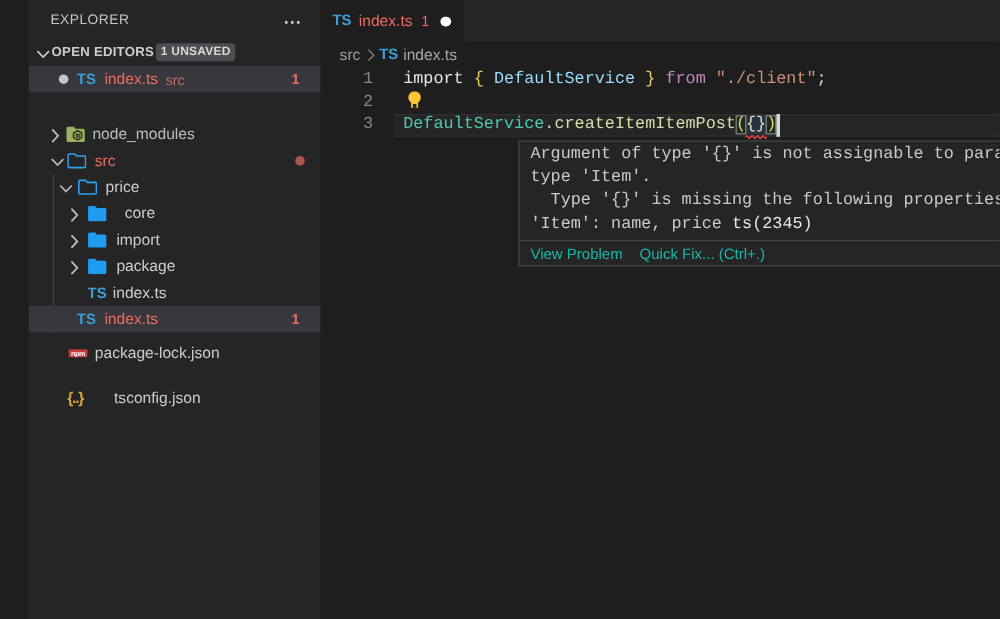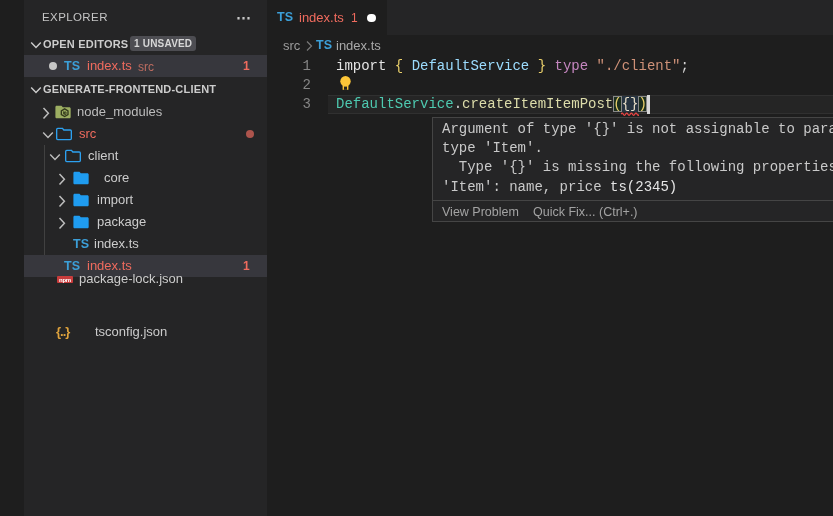--- a/index.html
+++ b/index.html
@@ -30,21 +30,21 @@
   .hovhl { background:#263340; color:#e6ddc6; }
   .gold { color:#e9cf6a; }
   
   #tip { left:408px; top:117px; width:450px; height:105px; background:#252526;
          border:1px solid #454545; }
   #tipbody { position:absolute; left:0; top:0; right:0; padding:2px 0 0 9px; }
   .tl { line-height:19.2px; color:#c9c9c9; white-space:pre;
         font-family:"Liberation Mono", monospace; font-size:14px; }
   #tipact { position:absolute; left:0; right:0; top:82px; height:22px;
             border-top:1px solid #454545; }
-  #tipact span { position:absolute; top:4px; font-size:12.5px; color:#a3a3a3; }
+  #tipact span { position:absolute; top:4px; font-size:12.5px; color:#14b8a6; }
 </style>
 </head>
 <body>
 <div id="stage">
 
   <div id="sidebar" class="abs">
     <div class="row" style="top:6px;">
       <span style="left:18px; top:5px; font-size:11.5px; color:#c5c5c5; letter-spacing:.4px;">EXPLORER</span>
       <span style="left:212px; top:3px; font-size:15px; font-weight:bold; color:#c8c8c8; letter-spacing:.5px;">⋯</span>
     </div>
@@ -57,26 +57,20 @@
       <span style="left:106px; top:3px; background:#4d4d52; color:#d7d7d7; font-size:10px; font-weight:bold; padding:1.5px 4px 2px; border-radius:3px; letter-spacing:.2px;">1 UNSAVED</span>
     </div>
     <div class="row" style="top:55px; background:#37373d;">
       <span style="left:25px; top:7px; width:8px; height:8px; border-radius:50%; background:#c5c5c5;"></span>
       <span class="tsico" style="left:40px;">TS</span>
       <span class="lbl salmon" style="left:63px;">index.ts</span>
       <span style="left:114px; top:4.5px; font-size:12px; color:#bc6c60;">src</span>
       <span class="badge1" style="left:219px;">1</span>
     </div>
 
-    <div class="row" style="top:78px;">
-      <svg class="chev" style="left:4px;" width="16" height="16" viewBox="0 0 16 16">
-          <path d="M3.2 5.6 L8 10.6 L12.8 5.6" stroke="#cccccc" stroke-width="1.4" fill="none"></path>
-        </svg>
-      <span class="sechdr" style="left:19px;">GENERATE-FRONTEND-CLIENT</span>
-    </div>
 
     <div class="abs" style="left:20px; top:145px; width:1px; height:132px; background:#414141;"></div>
 
     <div class="row" style="top:101px;">
       <svg class="chev" style="left:13.5px;" width="16" height="16" viewBox="0 0 16 16">
           <path d="M5.5 2.9 L10.4 8.2 L5.5 13.5" stroke="#bdbdbd" stroke-width="1.5" fill="none"></path>
         </svg>
       <svg class="fold" style="left:31px;" width="16" height="14" viewBox="0 0 24 21">
         <path d="M9.7 1H2.5C1.4 1 .6 1.9.6 3v15c0 1.1.9 2 2 2h18.9c1.1 0 2-.9 2-2V5.5c0-1.1-.9-2-2-2h-9.8L9.7 1z" fill="#9cae62"></path>
         <path d="M14.5 5.8l5 2.9v5.8l-5 2.9-5-2.9V8.7z" fill="none" stroke="#32391c" stroke-width="2"></path>
@@ -96,21 +90,21 @@
       <span style="left:221.5px; top:6.8px; width:8.6px; height:8.6px; border-radius:50%; background:#ad544c;"></span>
     </div>
 
     <div class="row" style="top:145px;">
       <svg class="chev" style="left:23px;" width="16" height="16" viewBox="0 0 16 16">
           <path d="M3.2 5.6 L8 10.6 L12.8 5.6" stroke="#bdbdbd" stroke-width="1.4" fill="none"></path>
         </svg>
       <svg class="fold" style="left:41px;" width="16" height="14" viewBox="0 0 24 21">
         <path d="M9.7 2H2.6C1.7 2 1 2.7 1 3.6V17.4c0 .9.7 1.6 1.6 1.6h18.8c.9 0 1.6-.7 1.6-1.6V6.1c0-.9-.7-1.6-1.6-1.6h-9.7L9.7 2z" fill="none" stroke="#2da1f0" stroke-width="2"></path>
       </svg>
-      <span class="lbl" style="left:64px;">client</span>
+      <span class="lbl" style="left:64px;">price</span>
     </div>
 
     <div class="row" style="top:167px;">
       <svg class="chev" style="left:29.8px;" width="16" height="16" viewBox="0 0 16 16">
           <path d="M5.5 2.9 L10.4 8.2 L5.5 13.5" stroke="#bdbdbd" stroke-width="1.5" fill="none"></path>
         </svg>
       <svg class="fold" style="left:48.5px;" width="16" height="14" viewBox="0 0 24 21">
         <path d="M9.7 1H2.5C1.4 1 .6 1.9.6 3v15c0 1.1.9 2 2 2h18.9c1.1 0 2-.9 2-2V5.5c0-1.1-.9-2-2-2h-9.8L9.7 1z" fill="#1f9cf0"></path>
       </svg>
       <span class="lbl" style="left:80px;">core</span>
@@ -140,21 +134,21 @@
       <span class="tsico" style="left:49px;">TS</span>
       <span class="lbl" style="left:70px;">index.ts</span>
     </div>
 
     <div class="row" style="top:255px; background:#37373d;">
       <span class="tsico" style="left:40px;">TS</span>
       <span class="lbl salmon" style="left:63px;">index.ts</span>
       <span class="badge1" style="left:219px;">1</span>
     </div>
 
-    <div class="row" style="top:268px;padding-left:29px;">
+    <div class="row" style="top:283px;padding-left:29px;">
       <svg style="left:33px; top:8px; position:absolute;" width="16" height="7" viewBox="0 0 16 7">
         <rect x="0" y="0" width="16" height="7" rx="1" fill="#c83c3c"></rect>
         <text x="8" y="6" font-size="6" font-weight="bold" fill="#ffffff" text-anchor="middle" font-family="Liberation Sans" letter-spacing="-0.3">npm</text>
       </svg>
       <span class="lbl" style="left:55px;">package-lock.json</span>
     </div>
 
 
     <div class="row" style="top:321px;">
       <span style="left:32px; top:2.5px; font-size:13px; font-weight:bold; color:#dfa33d; letter-spacing:-1px;">{..}</span>
@@ -177,21 +171,21 @@
     </svg>
   <div class="abs" style="left:292px; top:38px; font-size:12.5px; font-weight:bold; color:#3c9fd8;">TS</div>
   <div class="abs" style="left:312px; top:38px; font-size:13px; color:#a9a9a9;">index.ts</div>
 
   <div class="abs" style="left:304px; top:94.8px; width:529px; height:19.5px; background:rgba(255,255,255,.035); border-top:1px solid rgba(255,255,255,.055); border-bottom:1px solid rgba(255,255,255,.055);"></div>
 
   <div class="abs mono gut" style="left:265px; top:58px;">1</div>
   <div class="abs mono gut" style="left:265px; top:77.2px;">2</div>
   <div class="abs mono gut" style="left:265px; top:96.4px;">3</div>
 
-  <div class="abs mono codeline" style="top:58px;"><span style="color:#e5e5e5">import</span> <span class="gold">{</span> <span style="color:#9cdcfe">DefaultService</span> <span class="gold">}</span> <span style="color:#c586c0">type</span> <span style="color:#ce9178">"./client"</span><span style="color:#d4d4d4">;</span></div>
+  <div class="abs mono codeline" style="top:58px;"><span style="color:#e5e5e5">import</span> <span class="gold">{</span> <span style="color:#9cdcfe">DefaultService</span> <span class="gold">}</span> <span style="color:#c586c0">from</span> <span style="color:#ce9178">"./client"</span><span style="color:#d4d4d4">;</span></div>
 
   <svg class="abs" style="left:316px; top:75.5px;" width="11" height="15" viewBox="0 0 11 15">
     <circle cx="5.5" cy="5.2" r="5.2" fill="#fdc638"></circle>
     <path d="M2.6 9.2h5.8v4.6H2.6z" fill="#fdc638"></path>
     <rect x="4" y="10.6" width="3" height="3.2" fill="#23231f"></rect>
   </svg>
 
   <div class="abs mono codeline" style="top:96.4px;"><span style="color:#4ec9b0">DefaultService</span><span style="color:#d4d4d4">.</span><span style="color:#dcdcaa">createItemItemPost</span><span class="gold bm">(</span><span class="hovhl">{}</span><span class="gold bm">)</span></div>
 
   <svg class="abs" style="left:596.5px; top:110.8px;" width="18" height="5" viewBox="0 0 18 5">

